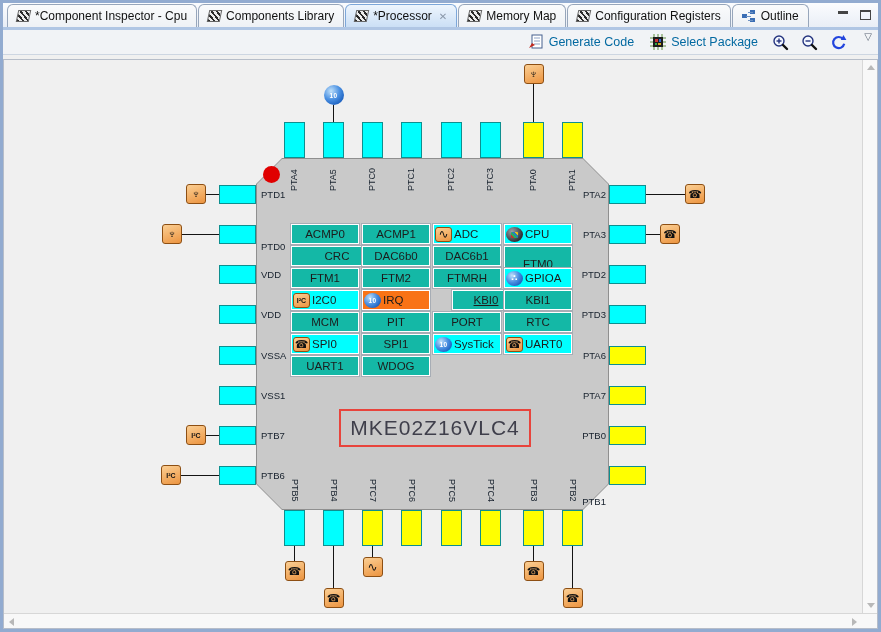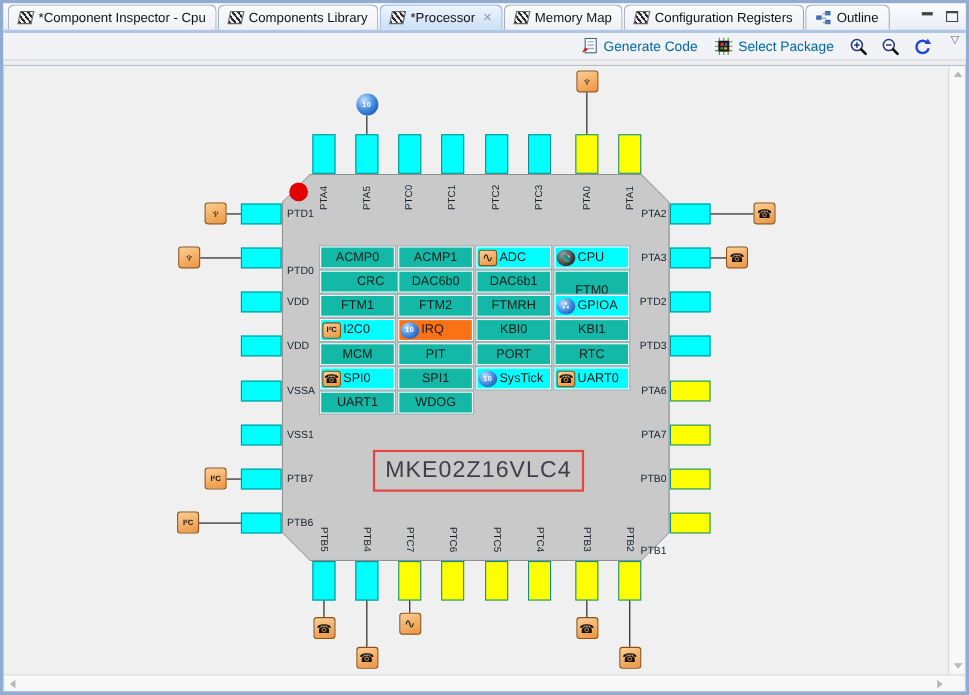--- a/index.html
+++ b/index.html
@@ -315,21 +315,21 @@
             <span>GPIOA</span>
           </div>
           <div class="pcell hl" style="position: absolute; left: 287px; top: 230px; width: 68px; height: 20px; background: rgb(0, 255, 255);">
             <div class="picon p-i2c">I²C</div>
             <span>I2C0</span>
           </div>
           <div class="pcell hl" style="position: absolute; left: 358px; top: 230px; width: 68px; height: 20px; background: #f97316;">
             <div class="picon p-irq">10</div>
             <span>IRQ</span>
           </div>
-          <div class="pcell" style="position: absolute; left: 429px; top: 230px; width: 68px; height: 20px;">
+          <div class="pcell" style="position: absolute; left: 448px; top: 230px; width: 68px; height: 20px; text-decoration: underline;">
             <span>KBI0</span>
           </div>
           <div class="pcell" style="position: absolute; left: 500px; top: 230px; width: 68px; height: 20px;">
             <span>KBI1</span>
           </div>
           <div class="pcell" style="position: absolute; left: 287px; top: 252px; width: 68px; height: 20px;">
             <span>MCM</span>
           </div>
           <div class="pcell" style="position: absolute; left: 358px; top: 252px; width: 68px; height: 20px;">
             <span>PIT</span>

